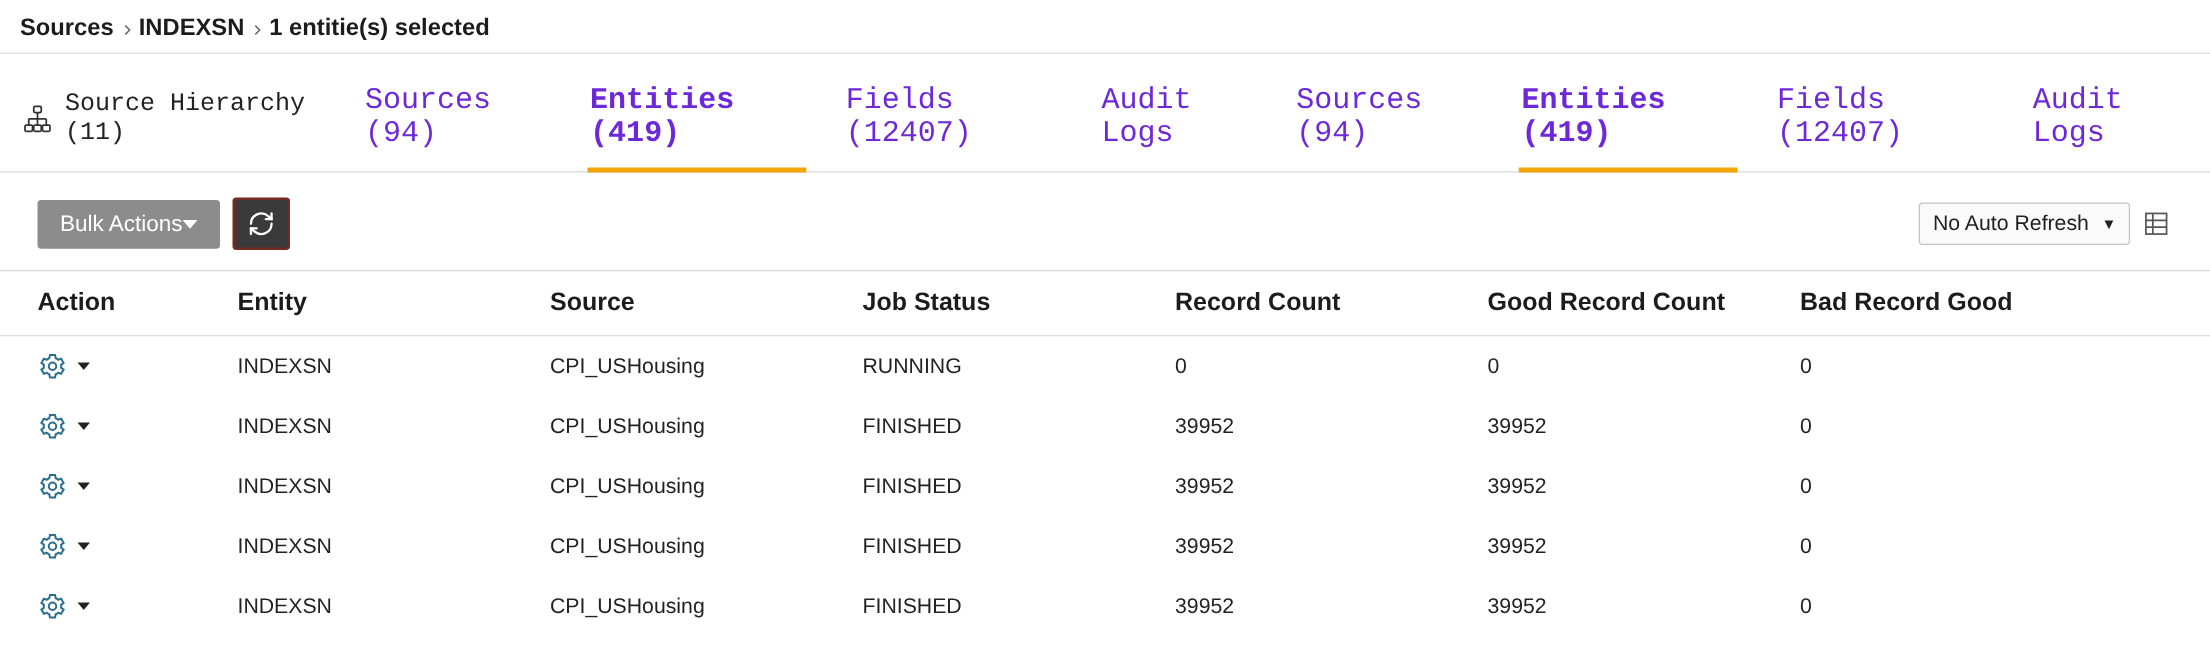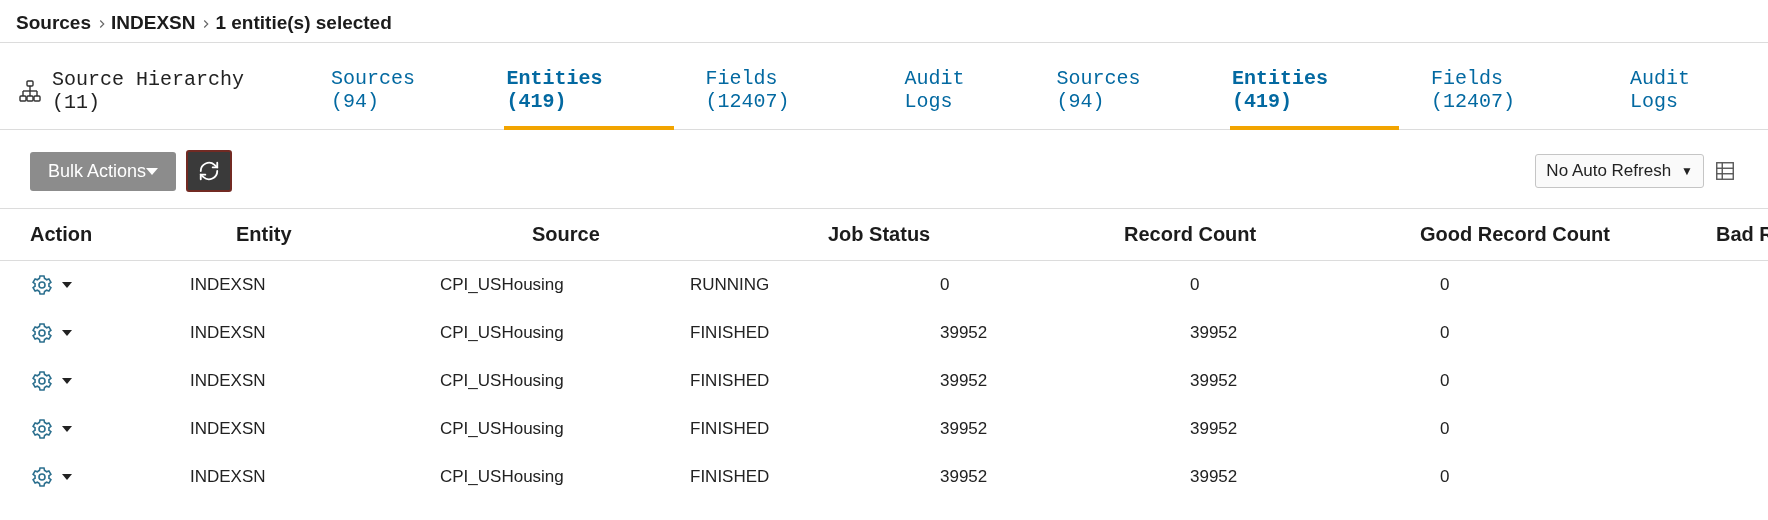--- a/index.html
+++ b/index.html
@@ -18,21 +18,21 @@
     font-size:19px;font-weight:700;color:#1c1c1c;}
   .breadcrumb .sep{color:#777;font-weight:400;}
   .breadcrumb .arrow{width:12px;height:12px;display:inline-block;}
   .breadcrumb .arrow svg{display:block;}
 
   
   .tabs-row{display:flex;align-items:center;gap:30px;padding:10px 18px 0 18px;
     border-top:1px solid var(--border);border-bottom:1px solid var(--border);font-family:Liberation Mono, monospace;}
   .hierarchy-lead{display:flex;align-items:center;gap:10px;font-size:20px;color:#222;padding:10px 0;}
   .hierarchy-lead svg{display:block;}
-  .tab{padding:14px 2px 16px 2px;cursor:pointer;font-size:20px;color:#0369a1;position:relative;}
+  .tab{padding:14px 2px 16px 2px;cursor:pointer;font-size:24px;color:#6d28d9;position:relative;}
   .tab.active{font-weight:700;}
   .tab.active::after{content:"";position:absolute;left:0;right:0;bottom:-1px;height:4px;background:var(--accent);}
 
   
   .toolbar{display:flex;align-items:center;padding:20px 30px 16px 30px;
     border-bottom:1px solid var(--border);}
   .bulk-btn{display:flex;align-items:center;background:#8c8c8c;color:#fff;
     padding:9px 18px;border-radius:3px;font-size:18px;cursor:pointer;border:none;}
   .bulk-btn .caret-down{width:0;height:0;border-left:6px solid transparent;border-right:6px solid transparent;border-top:7px solid #fff;}
   .refresh-btn{margin-left:10px;background:#3a3a3a;border:2px solid #722a23;border-radius:3px;
@@ -42,21 +42,21 @@
   .auto-refresh{display:flex;align-items:center;gap:10px;border:1px solid #c5c5c5;
     border-radius:3px;padding:6px 10px;cursor:pointer;background:#fafafa;font-size:17px;}
   .auto-refresh .select-tri{font-size:12px;color:#222;}
   .grid-btn{margin-left:8px;width:26px;height:26px;cursor:pointer;display:flex;align-items:center;justify-content:center;}
   .grid-btn svg{display:block;}
 
   
   .table{width:100%;}
   .thead,.trow{display:grid;grid-template-columns:160px 250px 250px 250px 250px 250px 250px;
     align-items:center;padding:0 30px;}
-  .thead{font-size:20px;font-weight:700;color:#1c1c1c;border-bottom:1px solid var(--border);gap:46px;}
+  .thead{font-size:20px;font-weight:700;color:#1c1c1c;border-bottom:1px solid var(--border);}
   .thead > div{padding:14px 0;}
   .trow{font-size:17px;color:#222;}
   .trow > div{padding:12px 0;}
   .action-cell{display:flex;align-items:center;gap:8px;}
   .gear-icon svg{display:block;}
   .small-caret{width:0;height:0;border-left:5px solid transparent;border-right:5px solid transparent;border-top:6px solid #222;}
 </style>
 </head>
 <body>
 

